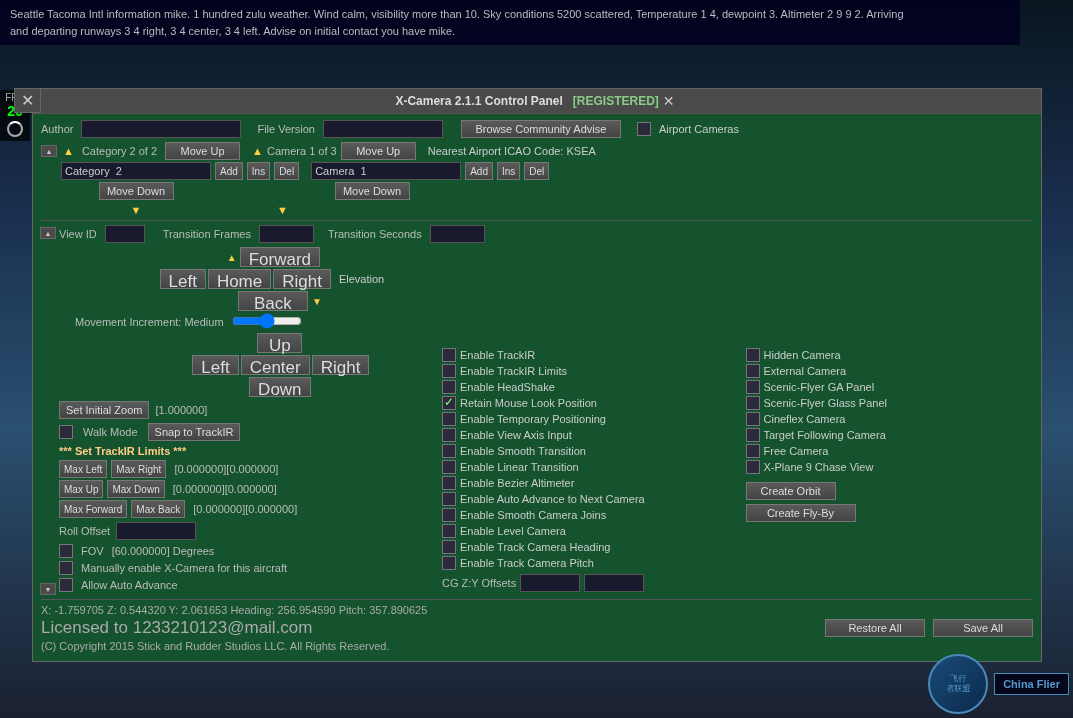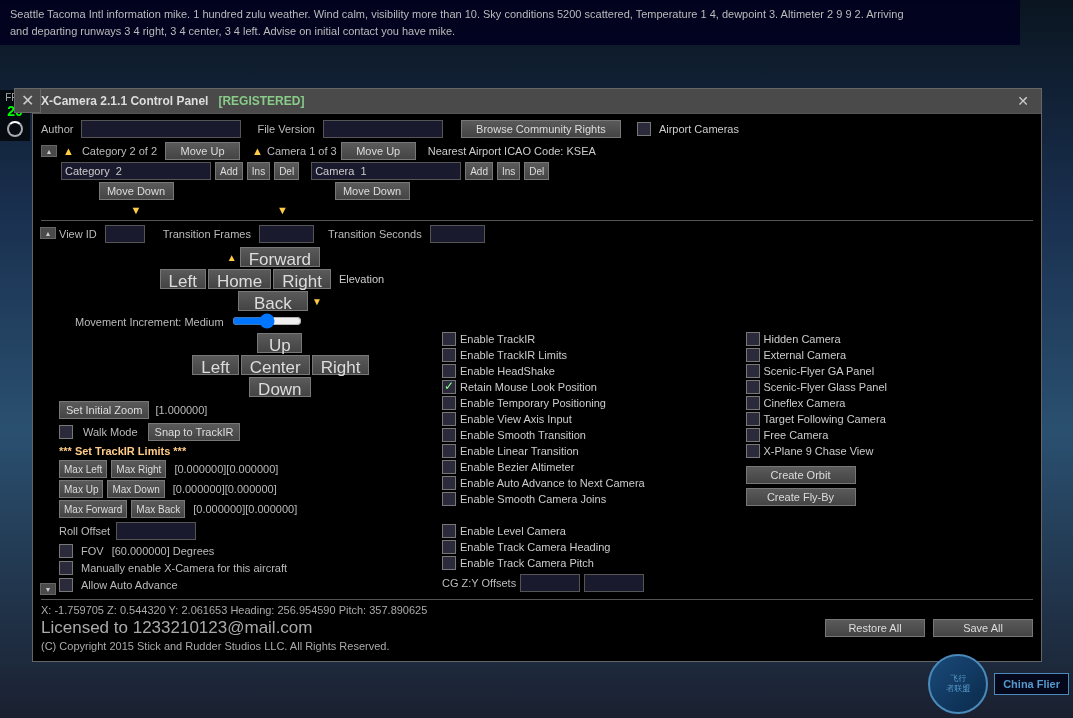--- a/index.html
+++ b/index.html
@@ -60,21 +60,21 @@
       background: #3c3c3c;
       border: 1px solid #666;
       z-index: 15;
     }
 
     .panel-titlebar {
       background: #4a4a4a;
       padding: 4px 8px;
       display: flex;
       align-items: center;
-      justify-content: space-between;
+      justify-content: center;
       border-bottom: 1px solid #555;
     }
 
     .panel-title {
       color: #ddd;
       font-size: 12px;
       font-weight: bold;
     }
 
     .panel-close {
@@ -96,21 +96,21 @@
       cursor: pointer;
       z-index: 20;
       background: #4a4a4a;
       border: 1px solid #666;
       padding: 2px 6px;
     }
 
     
     .panel-body {
       padding: 6px 8px;
-      background: #000000;
+      background: #14532d;
     }
 
     
     .row {
       display: flex;
       align-items: center;
       margin-bottom: 3px;
     }
 
     
@@ -296,21 +296,21 @@
     <button class="panel-close">✕</button>
   </div>
 
   <div class="panel-body">
 
     <div class="row" style="gap:8px; margin-bottom:4px;">
       <span class="inline-label">Author</span>
       <input type="text" style="width: 160px;">
       <span class="inline-label" style="margin-left:8px;">File Version</span>
       <input type="text" style="width: 120px;">
-      <button class="btn" style="margin-left:10px; width:160px;">Browse Community Rights</button>
+      <button class="btn" style="margin-left:10px; width:160px;">Browse Community Advise</button>
       <div style="display:flex;align-items:center;gap:4px;margin-left:8px;">
         <div class="cb-icon"></div>
         <span>Airport Cameras</span>
       </div>
     </div>
 
     <div class="row" style="gap:4px; margin-bottom:2px;">
 
       <div style="display:flex;flex-direction:column;align-items:center;margin-right:2px;">
         <div class="small-arrow">▲</div>
@@ -533,21 +533,21 @@
               <label>Enable Linear Transition</label>
             </div>
             <div class="cb-row" style="margin-bottom:2px;">
               <div class="cb-icon"></div>
               <label>Enable Bezier Altimeter</label>
             </div>
             <div class="cb-row" style="margin-bottom:2px;">
               <div class="cb-icon"></div>
               <label>Enable Auto Advance to Next Camera</label>
             </div>
-            <div class="cb-row" style="margin-bottom:18px;">
+            <div class="cb-row" style="margin-bottom:2px;">
               <div class="cb-icon"></div>
               <label>Enable Smooth Camera Joins</label>
             </div>
             <div class="cb-row" style="margin-bottom:2px;">
               <div class="cb-icon"></div>
               <label>Enable Level Camera</label>
             </div>
             <div class="cb-row" style="margin-bottom:2px;">
               <div class="cb-icon"></div>
               <label>Enable Track Camera Heading</label>
@@ -592,21 +592,21 @@
             <div class="cb-row" style="margin-bottom:2px;">
               <div class="cb-icon"></div>
               <label>Free Camera</label>
             </div>
             <div class="cb-row" style="margin-bottom:8px;">
               <div class="cb-icon"></div>
               <label>X-Plane 9 Chase View</label>
             </div>
 
             <div class="row" style="margin-bottom:4px;">
-              <button class="btn" style="width:110px;">Create Orbit</button>
+              <button class="btn" style="width:90px;">Create Orbit</button>
             </div>
             <div class="row" style="margin-bottom:4px;">
               <button class="btn" style="width:110px;">Create Fly-By</button>
             </div>
           </div>
 
         </div>
 
       </div>
     </div>

